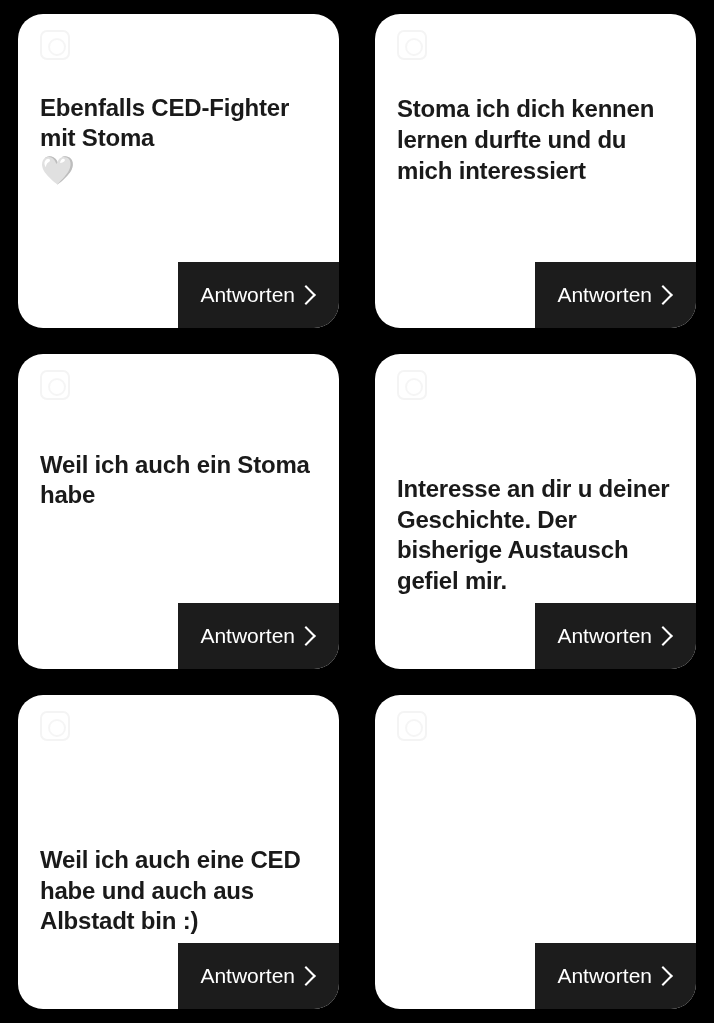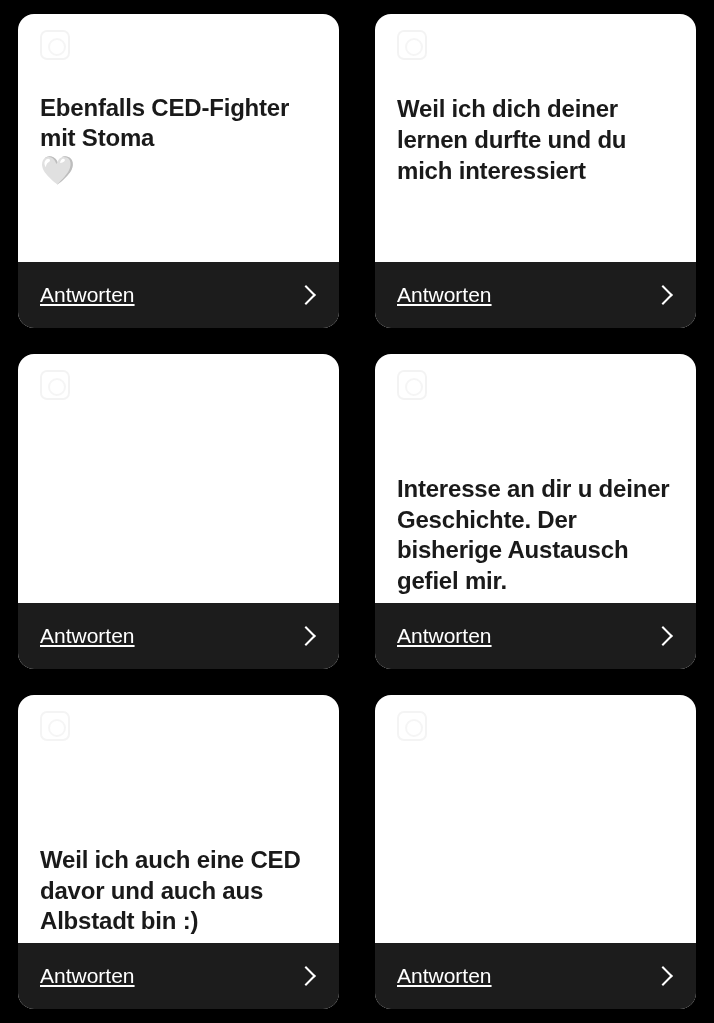--- a/index.html
+++ b/index.html
@@ -16,26 +16,27 @@
     padding: 14px 18px;
     display: grid;
     grid-template-columns: 1fr 1fr;
     grid-template-rows: 1fr 1fr 1fr;
     column-gap: 36px;
     row-gap: 26px;
     background: #000000;
   }
   .card {
     background: #ffffff;
-    border-radius: 16px;
+    border-radius: 25px;
     display: flex;
     flex-direction: column;
     justify-content: flex-end;
     overflow: hidden;
     position: relative;
+    align-items: flex-end;
   }
   .card-body {
     flex: 1 1 auto;
     display: flex;
     flex-direction: column;
     justify-content: center;
     padding: 14px 22px 10px 22px;
   }
   .card-text {
     font-size: 24px;
@@ -77,21 +78,20 @@
     height: 66px;
     display: flex;
     align-items: center;
     justify-content: space-between;
     padding: 0 22px;
   }
   .reply-label {
     color: #ffffff;
     font-size: 21px;
     font-weight: normal;
-    text-decoration: underline;
   }
   .chevron {
     width: 22px;
     height: 22px;
     position: relative;
     flex: 0 0 auto;
   }
   .chevron::before {
     content: "";
     position: absolute;
@@ -121,51 +121,54 @@
     </div>
     <div class="card-footer">
       <span class="reply-label">Antworten</span>
       <span class="chevron"></span>
     </div>
   </div>
 
   <div class="card align-mid">
     <span class="watermark q"></span>
     <div class="card-body">
-      <div class="card-text">Weil ich dich deiner lernen durfte und du mich interessiert</div>
+      <div class="card-text">Stoma ich dich kennen lernen durfte und du mich interessiert</div>
     </div>
     <div class="card-footer">
       <span class="reply-label">Antworten</span>
       <span class="chevron"></span>
     </div>
   </div>
 
   <div class="card align-mid">
     <span class="watermark q"></span>
+    <div class="card-body">
+      <div class="card-text">Weil ich auch ein Stoma habe</div>
+    </div>
     <div class="card-footer">
       <span class="reply-label">Antworten</span>
       <span class="chevron"></span>
     </div>
   </div>
 
   <div class="card align-bot">
     <span class="watermark q"></span>
     <div class="card-body">
       <div class="card-text">Interesse an dir u deiner Geschichte. Der bisherige Austausch gefiel mir.</div>
     </div>
     <div class="card-footer">
       <span class="reply-label">Antworten</span>
       <span class="chevron"></span>
     </div>
   </div>
 
   <div class="card align-bot">
     <span class="watermark q"></span>
     <div class="card-body">
-      <div class="card-text">Weil ich auch eine CED davor und auch aus Albstadt bin :)</div>
+      <div class="card-text">Weil ich auch eine CED habe und auch aus Albstadt bin :)</div>
     </div>
     <div class="card-footer">
       <span class="reply-label">Antworten</span>
       <span class="chevron"></span>
     </div>
   </div>
 
   <div class="card align-bot">
     <span class="watermark q"></span>
     <div class="card-footer">

